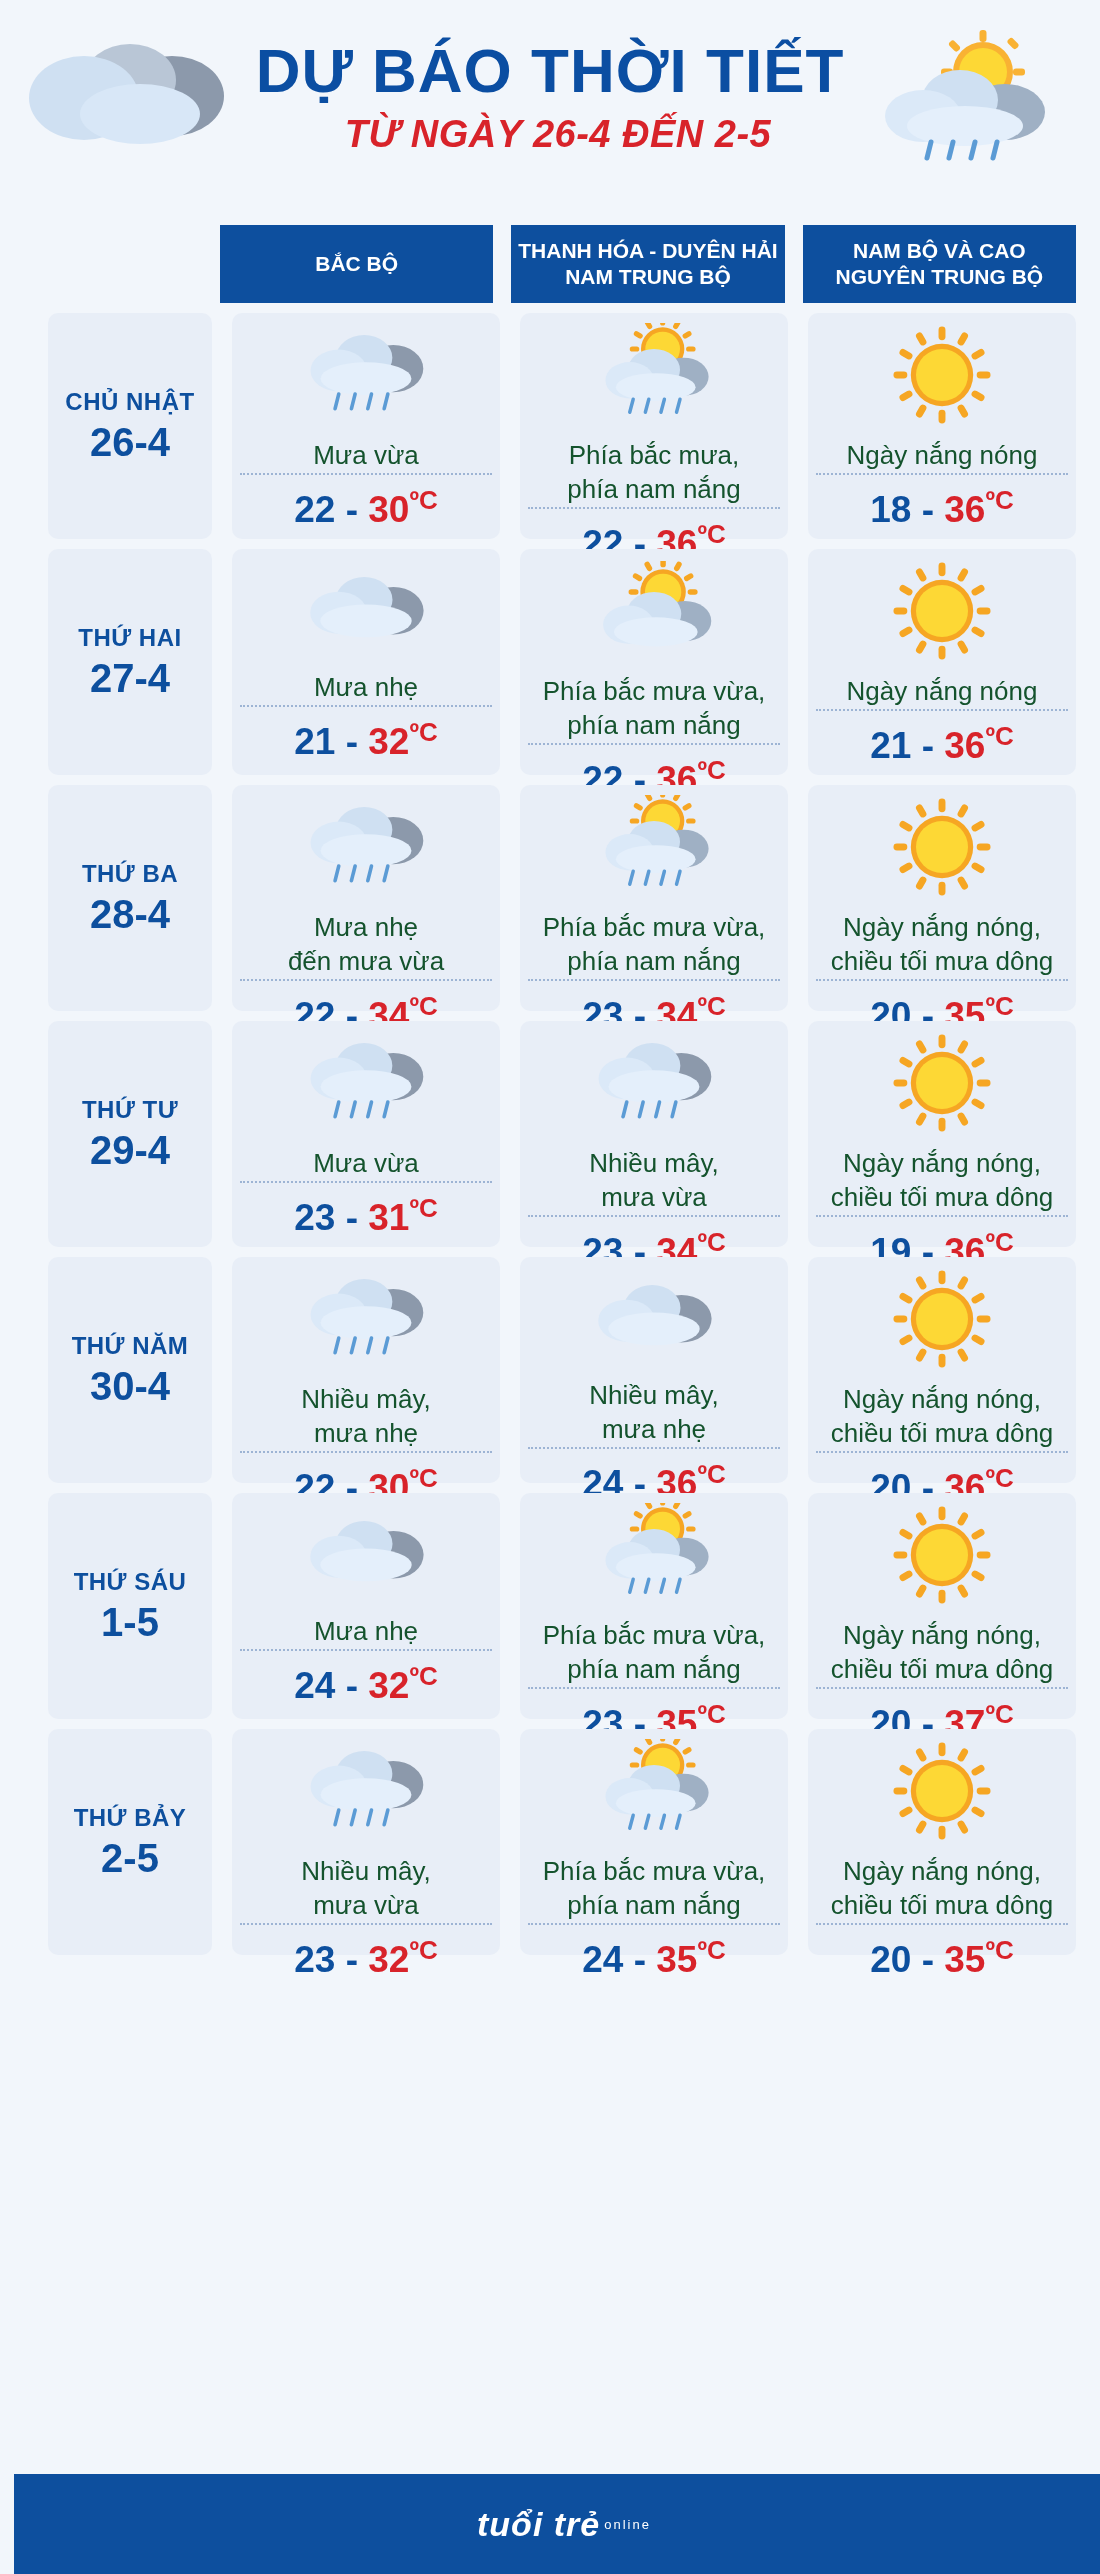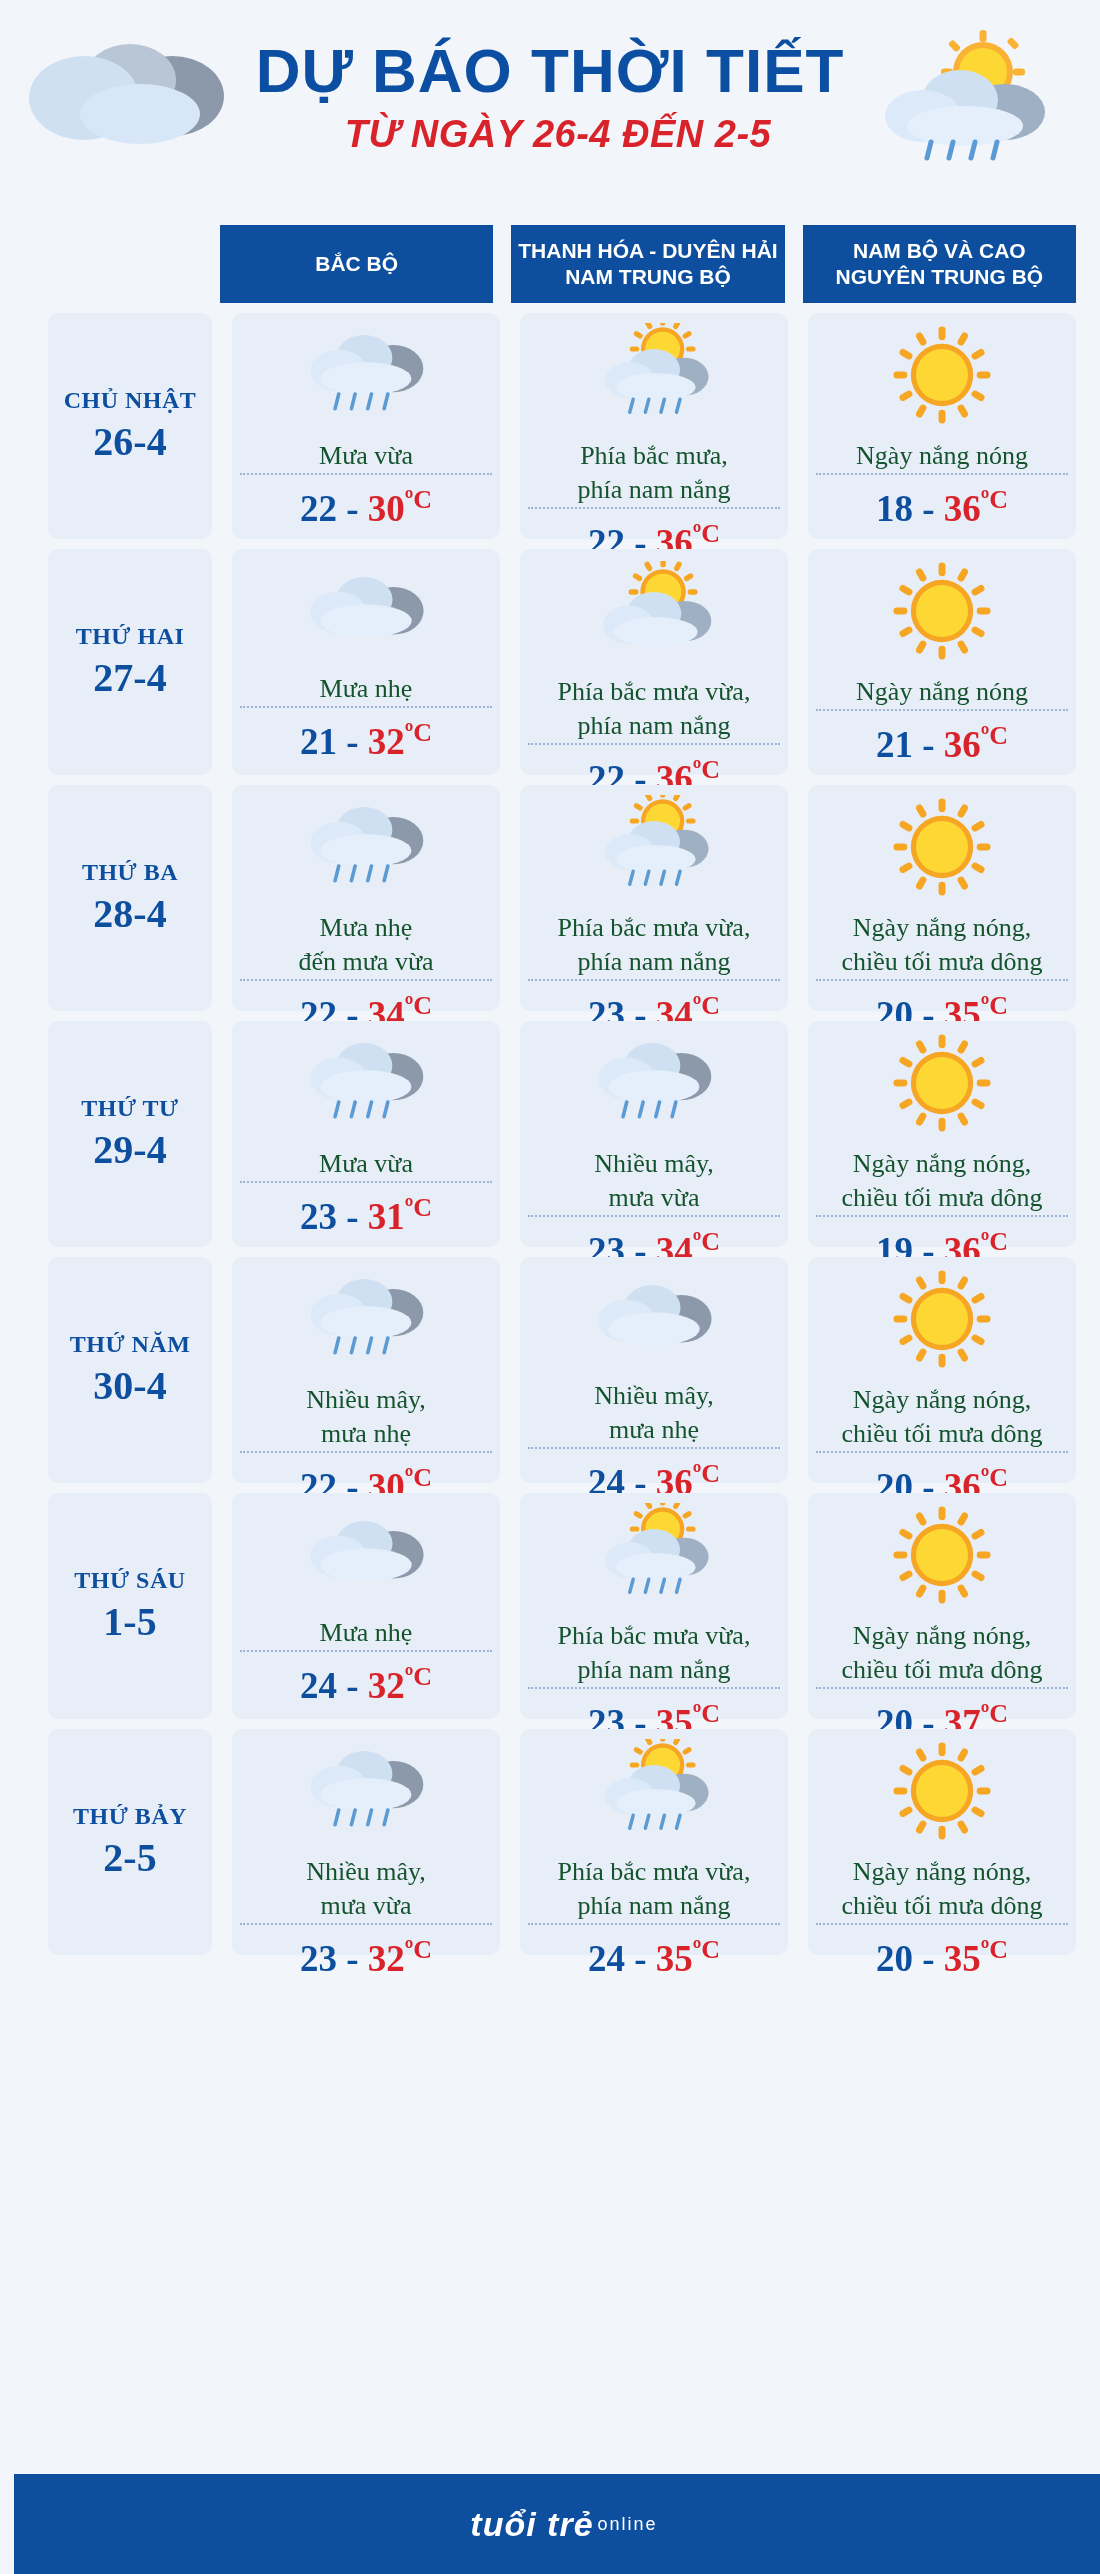--- a/index.html
+++ b/index.html
@@ -78,21 +78,20 @@
     align-items: center;
     justify-content: center;
   }
 
   .day-row {
     display: flex;
     gap: 20px;
     margin-top: 10px;
     margin-left: 24px;
     width: 1028px;
-    font-family: Liberation Serif, serif;
   }
   .day-label {
     width: 164px;
     background: #e8eef7;
     border-radius: 10px;
     display: flex;
     flex-direction: column;
     align-items: center;
     justify-content: center;
     color: #0d4f9e;
@@ -163,21 +162,21 @@
   }
   .logo-text {
     color: #ffffff;
     font-size: 34px;
     font-weight: bold;
     font-style: italic;
     letter-spacing: 1px;
   }
   .logo-sub {
     color: #ffffff;
-    font-size: 18px;
+    font-size: 13px;
     letter-spacing: 2px;
     margin-left: 4px;
     vertical-align: bottom;
   }
 </style>
 </head>
 <body>
 
 <div class="header">
   <svg class="header-cloud-left" viewBox="0 0 210 110">

